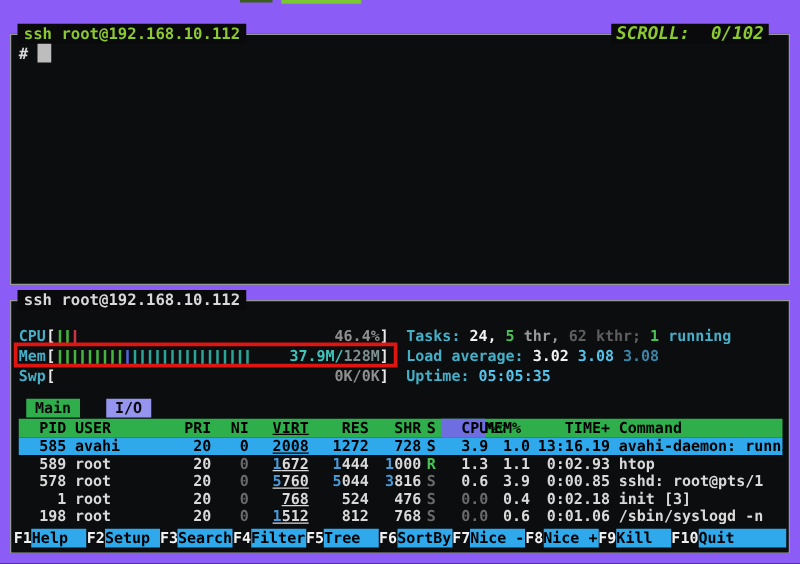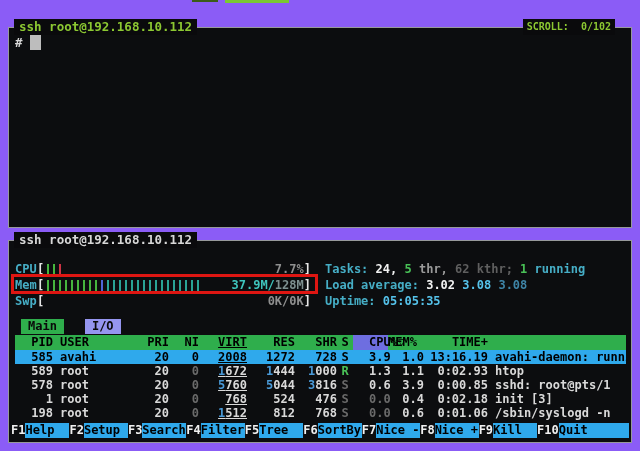--- a/index.html
+++ b/index.html
@@ -15,21 +15,21 @@
 
   
   .pane{position:absolute;border:1px solid #97999b;background:#0c0d0f;box-sizing:border-box;}
   .top-pane{left:8px;top:27px;width:624px;height:201px;}
   .b-pane{left:8px;top:240px;width:624px;height:203px;}
   .pane-title{position:absolute;top:-9px;left:5px;background:#0a0a0c;padding:0 5px;
     font-size:12.5px;line-height:16px;white-space:pre;}
   .top-pane .pane-title{color:#8cc832;}
   .b-pane .pane-title{color:#d8d8d8;}
   .scroll-ind{position:absolute;top:-9px;right:16px;background:#0a0a0c;padding:0 4px;
-    color:#8cc832;font-size:10px;line-height:16px;white-space:pre;}
+    color:#8cc832;font-size:14px;line-height:16px;white-space:pre;font-style:italic;}
 
   .term-content{position:absolute;inset:0;}
   .prompt-line{position:absolute;left:6px;top:7px;display:flex;align-items:center;
     color:#d8d8d8;font-size:12.5px;}
   .cursor{width:11px;height:15px;background:#bdbdbd;margin-left:7px;}
 
   
   .htop{position:absolute;inset:0;padding:20px 5px 0 6px;font-size:12px;box-sizing:border-box;}
   .meters-row{display:flex;}
   .meters-col{width:296px;flex:none;}
@@ -113,21 +113,21 @@
       <div class="meters-row">
         <div class="meters-col">
 
           <div class="meter">
             <span class="m-label">CPU</span>
             <span class="bracket">[</span>
             <span class="m-bar" id="cpu-bars">
               <span class="bar bar-g"></span>
                 <span class="bar bar-g"></span>
                 <span class="bar bar-r"></span>
-                <span class="m-text">7.7%</span>
+                <span class="m-text">46.4%</span>
             </span>
             <span class="bracket">]</span>
           </div>
 
           <div class="meter mem-wrap">
             <div class="red-annot"></div>
             <span class="m-label">Mem</span>
             <span class="bracket">[</span>
             <span class="m-bar" id="mem-bars">
               <span class="bar bar-g"></span>
@@ -188,20 +188,21 @@
         <span class="c-user">USER</span>
         <span class="c-pri">PRI</span>
         <span class="c-ni">NI</span>
         <span class="c-virt">VIRT</span>
         <span class="c-res">RES</span>
         <span class="c-shr">SHR</span>
         <span class="c-s">S</span>
         <span class="c-cpu c-cpu-h"><span>CPU%</span><span>▽</span></span>
         <span class="c-mem" style="text-align:left;">MEM%</span>
         <span class="c-time">TIME+</span>
+        <span class="c-cmd">Command</span>
       </div>
 
       <div id="process-rows">
           <div class="prow sel"><span class="c-pid">585</span><span class="c-user">avahi</span><span class="c-pri">20</span><span class="c-ni dim2">0</span><span class="c-virt"><span>2008</span></span><span class="c-res"><span>1272</span></span><span class="c-shr"><span>728</span></span><span class="c-s graytxt">S</span><span class="c-cpu">3.9</span><span class="c-mem">1.0</span><span class="c-time">13:16.19</span><span class="c-cmd">avahi-daemon: running</span></div>
           <div class="prow"><span class="c-pid">589</span><span class="c-user">root</span><span class="c-pri">20</span><span class="c-ni dim2">0</span><span class="c-virt"><span class="hinum">1</span><span>672</span></span><span class="c-res"><span class="hinum">1</span><span>444</span></span><span class="c-shr"><span class="hinum">1</span><span>000</span></span><span class="c-s green">R</span><span class="c-cpu">1.3</span><span class="c-mem">1.1</span><span class="c-time">0:02.93</span><span class="c-cmd">htop</span></div>
           <div class="prow"><span class="c-pid">578</span><span class="c-user">root</span><span class="c-pri">20</span><span class="c-ni dim2">0</span><span class="c-virt"><span class="hinum">5</span><span>760</span></span><span class="c-res"><span class="hinum">5</span><span>044</span></span><span class="c-shr"><span class="hinum">3</span><span>816</span></span><span class="c-s dim2">S</span><span class="c-cpu">0.6</span><span class="c-mem">3.9</span><span class="c-time">0:00.85</span><span class="c-cmd">sshd: root@pts/1</span></div>
           <div class="prow"><span class="c-pid">1</span><span class="c-user">root</span><span class="c-pri">20</span><span class="c-ni dim2">0</span><span class="c-virt"><span>768</span></span><span class="c-res"><span>524</span></span><span class="c-shr"><span>476</span></span><span class="c-s dim2">S</span><span class="c-cpu dim2">0.0</span><span class="c-mem">0.4</span><span class="c-time">0:02.18</span><span class="c-cmd">init [3]</span></div>
           <div class="prow"><span class="c-pid">198</span><span class="c-user">root</span><span class="c-pri">20</span><span class="c-ni dim2">0</span><span class="c-virt"><span class="hinum">1</span><span>512</span></span><span class="c-res"><span>812</span></span><span class="c-shr"><span>768</span></span><span class="c-s dim2">S</span><span class="c-cpu dim2">0.0</span><span class="c-mem">0.6</span><span class="c-time">0:01.06</span><span class="c-cmd">/sbin/syslogd -n</span></div>
         </div>
 

